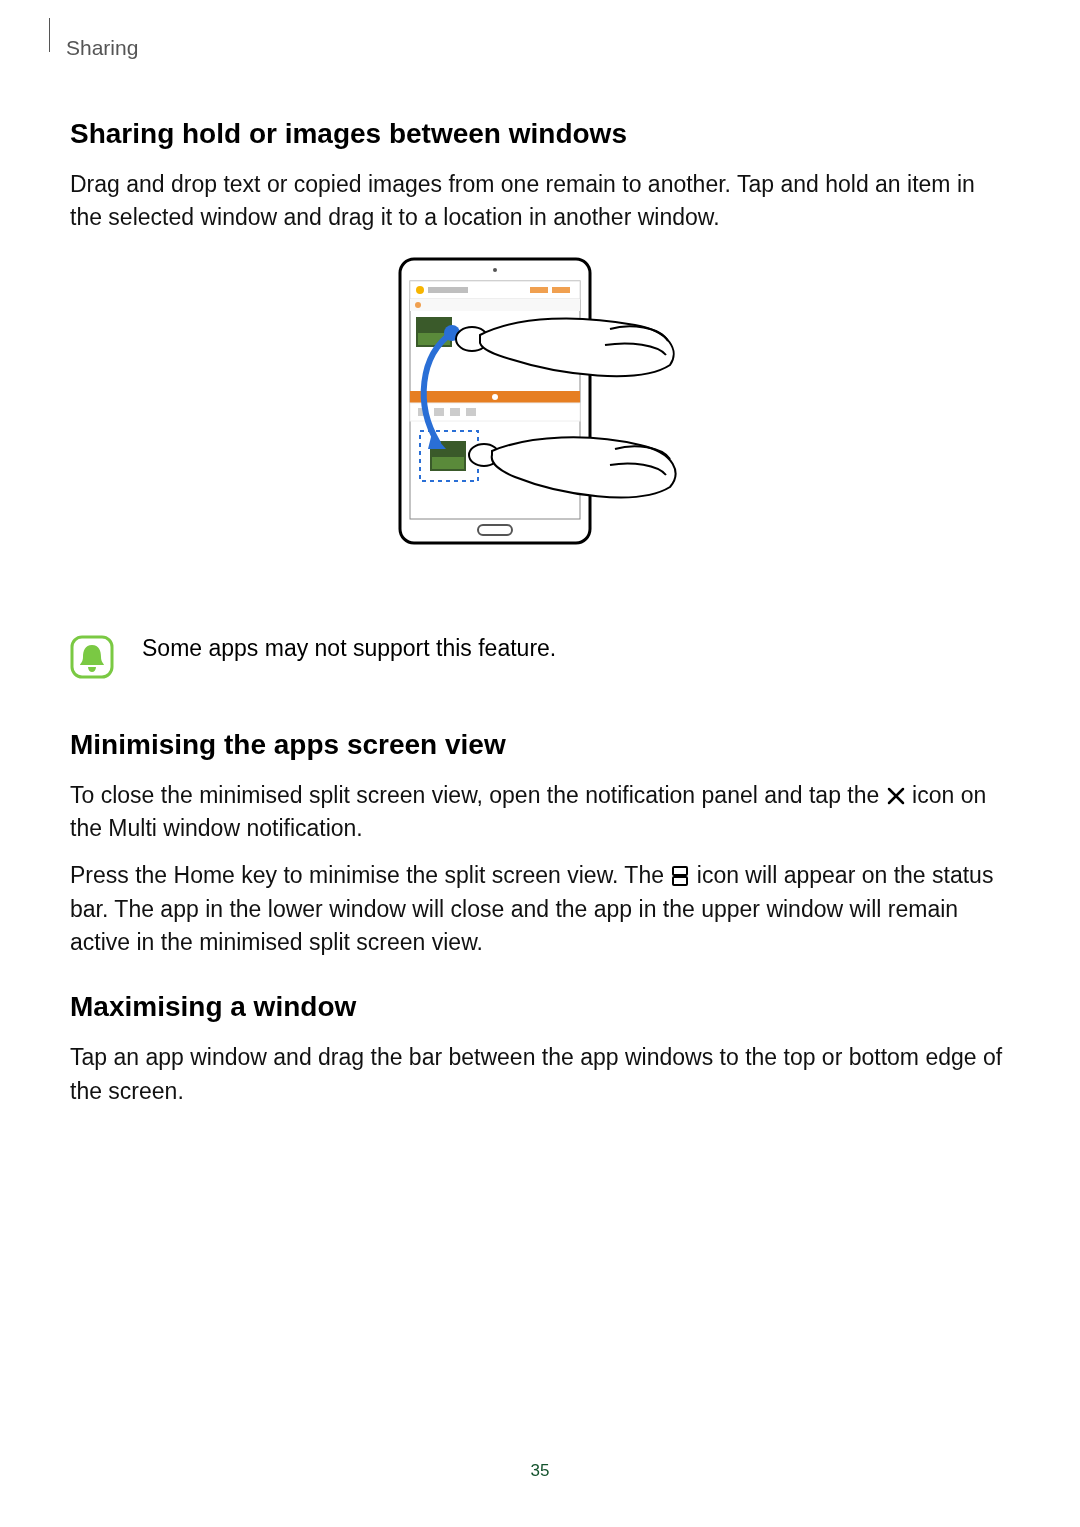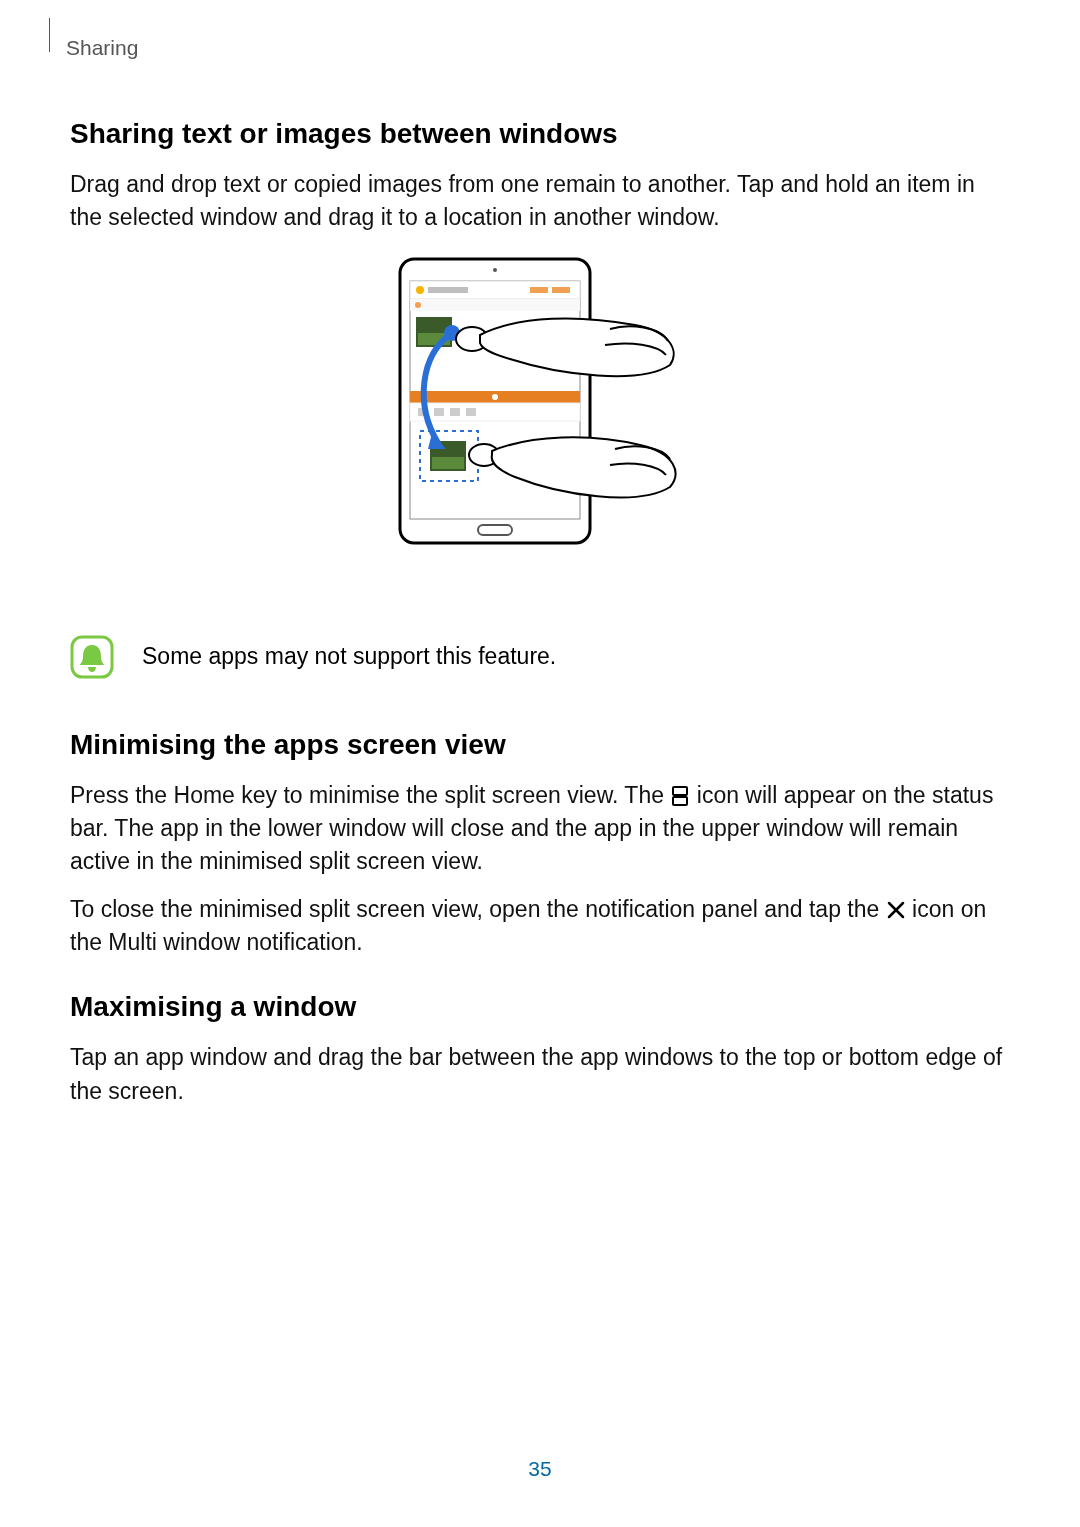--- a/index.html
+++ b/index.html
@@ -49,21 +49,21 @@
       justify-content: center;
       margin: 20px 0 40px 0;
     }
     .illustration {
       width: 320px;
       height: 340px;
       position: relative;
     }
     .note-row {
       display: flex;
-      align-items: center;
+      align-items: flex-start;
       gap: 28px;
       margin: 20px 0 50px 0;
     }
     .note-icon {
       width: 44px;
       height: 44px;
       flex-shrink: 0;
     }
     .note-text {
       font-size: 23px;
@@ -73,34 +73,34 @@
       vertical-align: -3px;
       width: 20px;
       height: 20px;
     }
     .page-num {
       position: absolute;
       bottom: 46px;
       left: 0;
       right: 0;
       text-align: center;
-      font-size: 21px;
-      color: #0369a1;
+      font-size: 17px;
+      color: #14532d;
     }
     .section-gap { height: 10px; }
   </style>
 </head>
 <body>
 
 <div class="header-rule"></div>
 <div class="breadcrumb">Sharing</div>
 
 <div class="content">
 
-  <h2>Sharing text or images between windows</h2>
+  <h2>Sharing hold or images between windows</h2>
   <p>Drag and drop text or copied images from one remain to another. Tap and hold an item in the selected window and drag it to a location in another window.</p>
 
   <div class="illustration-wrap">
     <div class="illustration">
       <svg viewBox="0 0 320 340" width="320" height="340">
 
         <rect x="20" y="4" width="190" height="284" rx="14" fill="#fff" stroke="#000" stroke-width="3"></rect>
         <rect x="30" y="26" width="170" height="238" fill="#fff" stroke="#888" stroke-width="1"></rect>
         <circle cx="115" cy="15" r="2" fill="#555"></circle>
 
@@ -157,38 +157,38 @@
         <rect x="2" y="2" width="40" height="40" rx="10" fill="none" stroke="#7ac943" stroke-width="3"></rect>
         <path d="M22 10 C15 10 13 16 13 22 C13 27 10 29 10 30 L34 30 C34 29 31 27 31 22 C31 16 29 10 22 10 Z" fill="#7ac943"></path>
         <path d="M18 32 C18 35 20 37 22 37 C24 37 26 35 26 32 Z" fill="#7ac943"></path>
       </svg>
     </span>
     <span class="note-text">Some apps may not support this feature.</span>
   </div>
 
   <h2>Minimising the apps screen view</h2>
   <p>
+    <span>To close the minimised split screen view, open the notification panel and tap the </span>
+    <span class="inline-icon">
+      <svg viewBox="0 0 20 20" width="20" height="20">
+        <line x1="3" y1="3" x2="17" y2="17" stroke="#000" stroke-width="2.5" stroke-linecap="round"></line>
+        <line x1="17" y1="3" x2="3" y2="17" stroke="#000" stroke-width="2.5" stroke-linecap="round"></line>
+      </svg>
+    </span>
+    <span> icon on the Multi window notification.</span>
+  </p>
+  <p>
     <span>Press the Home key to minimise the split screen view. The </span>
     <span class="inline-icon">
       <svg viewBox="0 0 20 20" width="20" height="20">
         <rect x="3" y="1" width="14" height="8" rx="1" fill="none" stroke="#000" stroke-width="2"></rect>
         <rect x="3" y="11" width="14" height="8" rx="1" fill="none" stroke="#000" stroke-width="2"></rect>
       </svg>
     </span>
     <span> icon will appear on the status bar. The app in the lower window will close and the app in the upper window will remain active in the minimised split screen view.</span>
-  </p>
-  <p>
-    <span>To close the minimised split screen view, open the notification panel and tap the </span>
-    <span class="inline-icon">
-      <svg viewBox="0 0 20 20" width="20" height="20">
-        <line x1="3" y1="3" x2="17" y2="17" stroke="#000" stroke-width="2.5" stroke-linecap="round"></line>
-        <line x1="17" y1="3" x2="3" y2="17" stroke="#000" stroke-width="2.5" stroke-linecap="round"></line>
-      </svg>
-    </span>
-    <span> icon on the Multi window notification.</span>
   </p>
 
   <div class="section-gap"></div>
 
   <h2>Maximising a window</h2>
   <p>Tap an app window and drag the bar between the app windows to the top or bottom edge of the screen.</p>
 
 </div>
 
 <div class="page-num">35</div>

